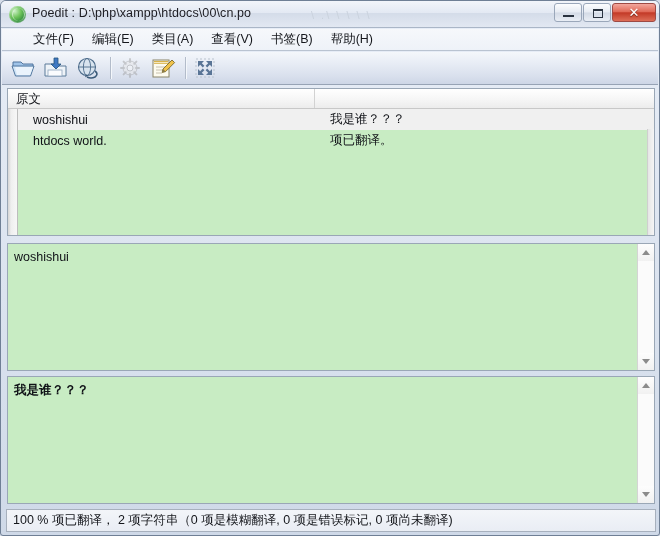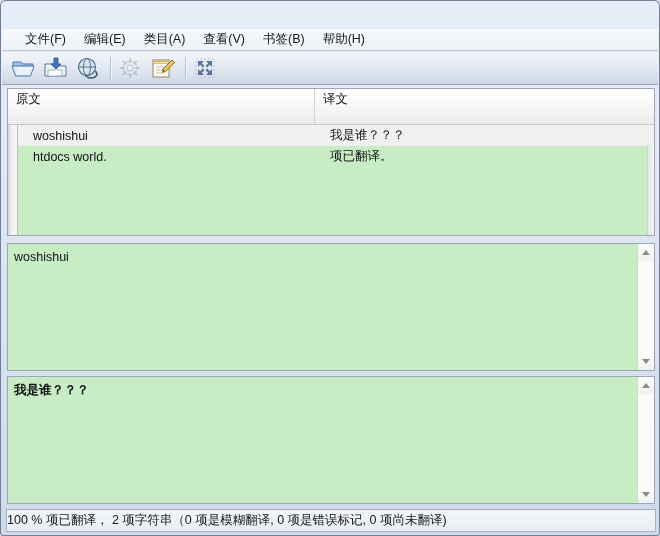--- a/index.html
+++ b/index.html
@@ -55,21 +55,21 @@
   .wb-max{position:absolute;left:9px;top:5px;width:10px;height:9px;border:1.5px solid #2a3340;box-sizing:border-box;}
   .wb-max::before{content:"";position:absolute;left:-1px;top:-1px;right:-1px;height:2px;background:#2a3340;}
   .wb-x{position:absolute;left:0;top:0;width:100%;height:100%;display:flex;align-items:center;justify-content:center;
         color:#fff;font-size:13px;font-weight:bold;text-shadow:0 1px 1px rgba(0,0,0,.45);line-height:1;}
 
   
   .menubar{
     position:absolute;left:1px;top:28px;width:656px;height:22px;
     background:linear-gradient(180deg,#f6f8fb 0%,#eef2f8 100%);
     border-bottom:1px solid #b9c3d1;
-    display:flex;align-items:center;padding-left:14px;box-sizing:border-box;
+    display:flex;align-items:center;padding-left:22px;box-sizing:border-box;
   }
   .menu-item{
     font-size:12.5px;color:#16181d;padding:2px 9px;white-space:nowrap;cursor:default;
   }
 
   
   .toolbar{
     position:absolute;left:1px;top:51px;width:656px;height:33px;
     background:linear-gradient(180deg,#f4f7fb 0%,#e6ebf4 40%,#d9e0ed 75%,#cdd6e6 100%);
     border-bottom:1px solid #97a3b5;
@@ -81,21 +81,21 @@
   }
   .tb-sep{width:1px;height:22px;background:#b3bcca;margin:0 5px;box-shadow:1px 0 0 #f4f7fb;}
 
   
   .listpanel{
     position:absolute;left:6px;top:87px;width:648px;height:148px;
     border:1px solid #9aa7b6;box-sizing:border-box;background:#ffffff;
     overflow:hidden;
   }
   .lp-head{
-    height:36px;width:100%;box-sizing:border-box;display:flex;
+    height:20px;width:100%;box-sizing:border-box;display:flex;
     background:linear-gradient(180deg,#ffffff 0%,#f6f6f6 55%,#ececec 100%);
     border-bottom:1px solid #c8c8c8;
   }
   .lp-col{
     font-size:12.5px;color:#16181d;padding:2px 0 0 8px;box-sizing:border-box;
     border-right:1px solid #d2d2d2;height:100%;white-space:nowrap;
   }
   .lp-col.c1{width:307px;}
   .lp-col.c2{flex:1;border-right:none;}
   .lp-body{position:relative;height:126px;background:#c8ecc3;}
@@ -149,29 +149,45 @@
     position:absolute;right:0;top:20px;width:7px;height:126px;
     background:linear-gradient(90deg,#e6e6e6 0%,#f5f5f5 100%);
     border-left:1px solid #cfcfcf;box-sizing:border-box;
   }
 
   
   .statusbar{
     position:absolute;left:5px;top:508px;width:650px;height:23px;
     border:1px solid #a7b0bd;box-sizing:border-box;
     background:linear-gradient(180deg,#f3f5f9 0%,#e9edf4 100%);
-    display:flex;align-items:center;
+    display:flex;align-items:center;padding-left:6px;
     font-size:12.5px;color:#14161b;white-space:nowrap;
   }
 </style>
 </head>
 <body>
 
 <div id="app">
 
+  <div class="titlebar">
+    <div class="title-icon"></div>
+    <div class="title-text">Poedit : D:\php\xampp\htdocs\00\cn.po</div>
+    <div class="title-ghost">\ .\ \  \ \  \</div>
+    <div class="winbtns">
+      <div class="winbtn">
+          <span class="wb-min"></span>
+        </div>
+      <div class="winbtn">
+          <span class="wb-max"></span>
+        </div>
+      <div class="winbtn close">
+        <span class="wb-x">✕</span>
+      </div>
+    </div>
+  </div>
 
   <div class="menubar">
     <div class="menu-item">文件(F)</div>
     <div class="menu-item">编辑(E)</div>
     <div class="menu-item">类目(A)</div>
     <div class="menu-item">查看(V)</div>
     <div class="menu-item">书签(B)</div>
     <div class="menu-item">帮助(H)</div>
   </div>
 
@@ -251,21 +267,20 @@
           <path d="M5 19 h6 l-2.2 -2.2 l2.6 -2.6 l-1.6 -1.6 l-2.6 2.6 L5 13 Z"></path>
           <path d="M19 19 h-6 l2.2 -2.2 l-2.6 -2.6 l1.6 -1.6 l2.6 2.6 L19 13 Z"></path>
         </g>
       </svg>
     </div>
   </div>
 
   <div class="listpanel">
     <div class="lp-head">
       <div class="lp-col c1">原文</div>
-      <div class="lp-col c2">译文</div>
     </div>
     <div class="lp-body">
       <div class="lp-gutter"></div>
 
       <div class="lp-row sel">
         <div class="lp-cell c1">woshishui</div>
         <div class="lp-cell c2">我是谁？？？</div>
       </div>
 
       <div class="lp-row">

